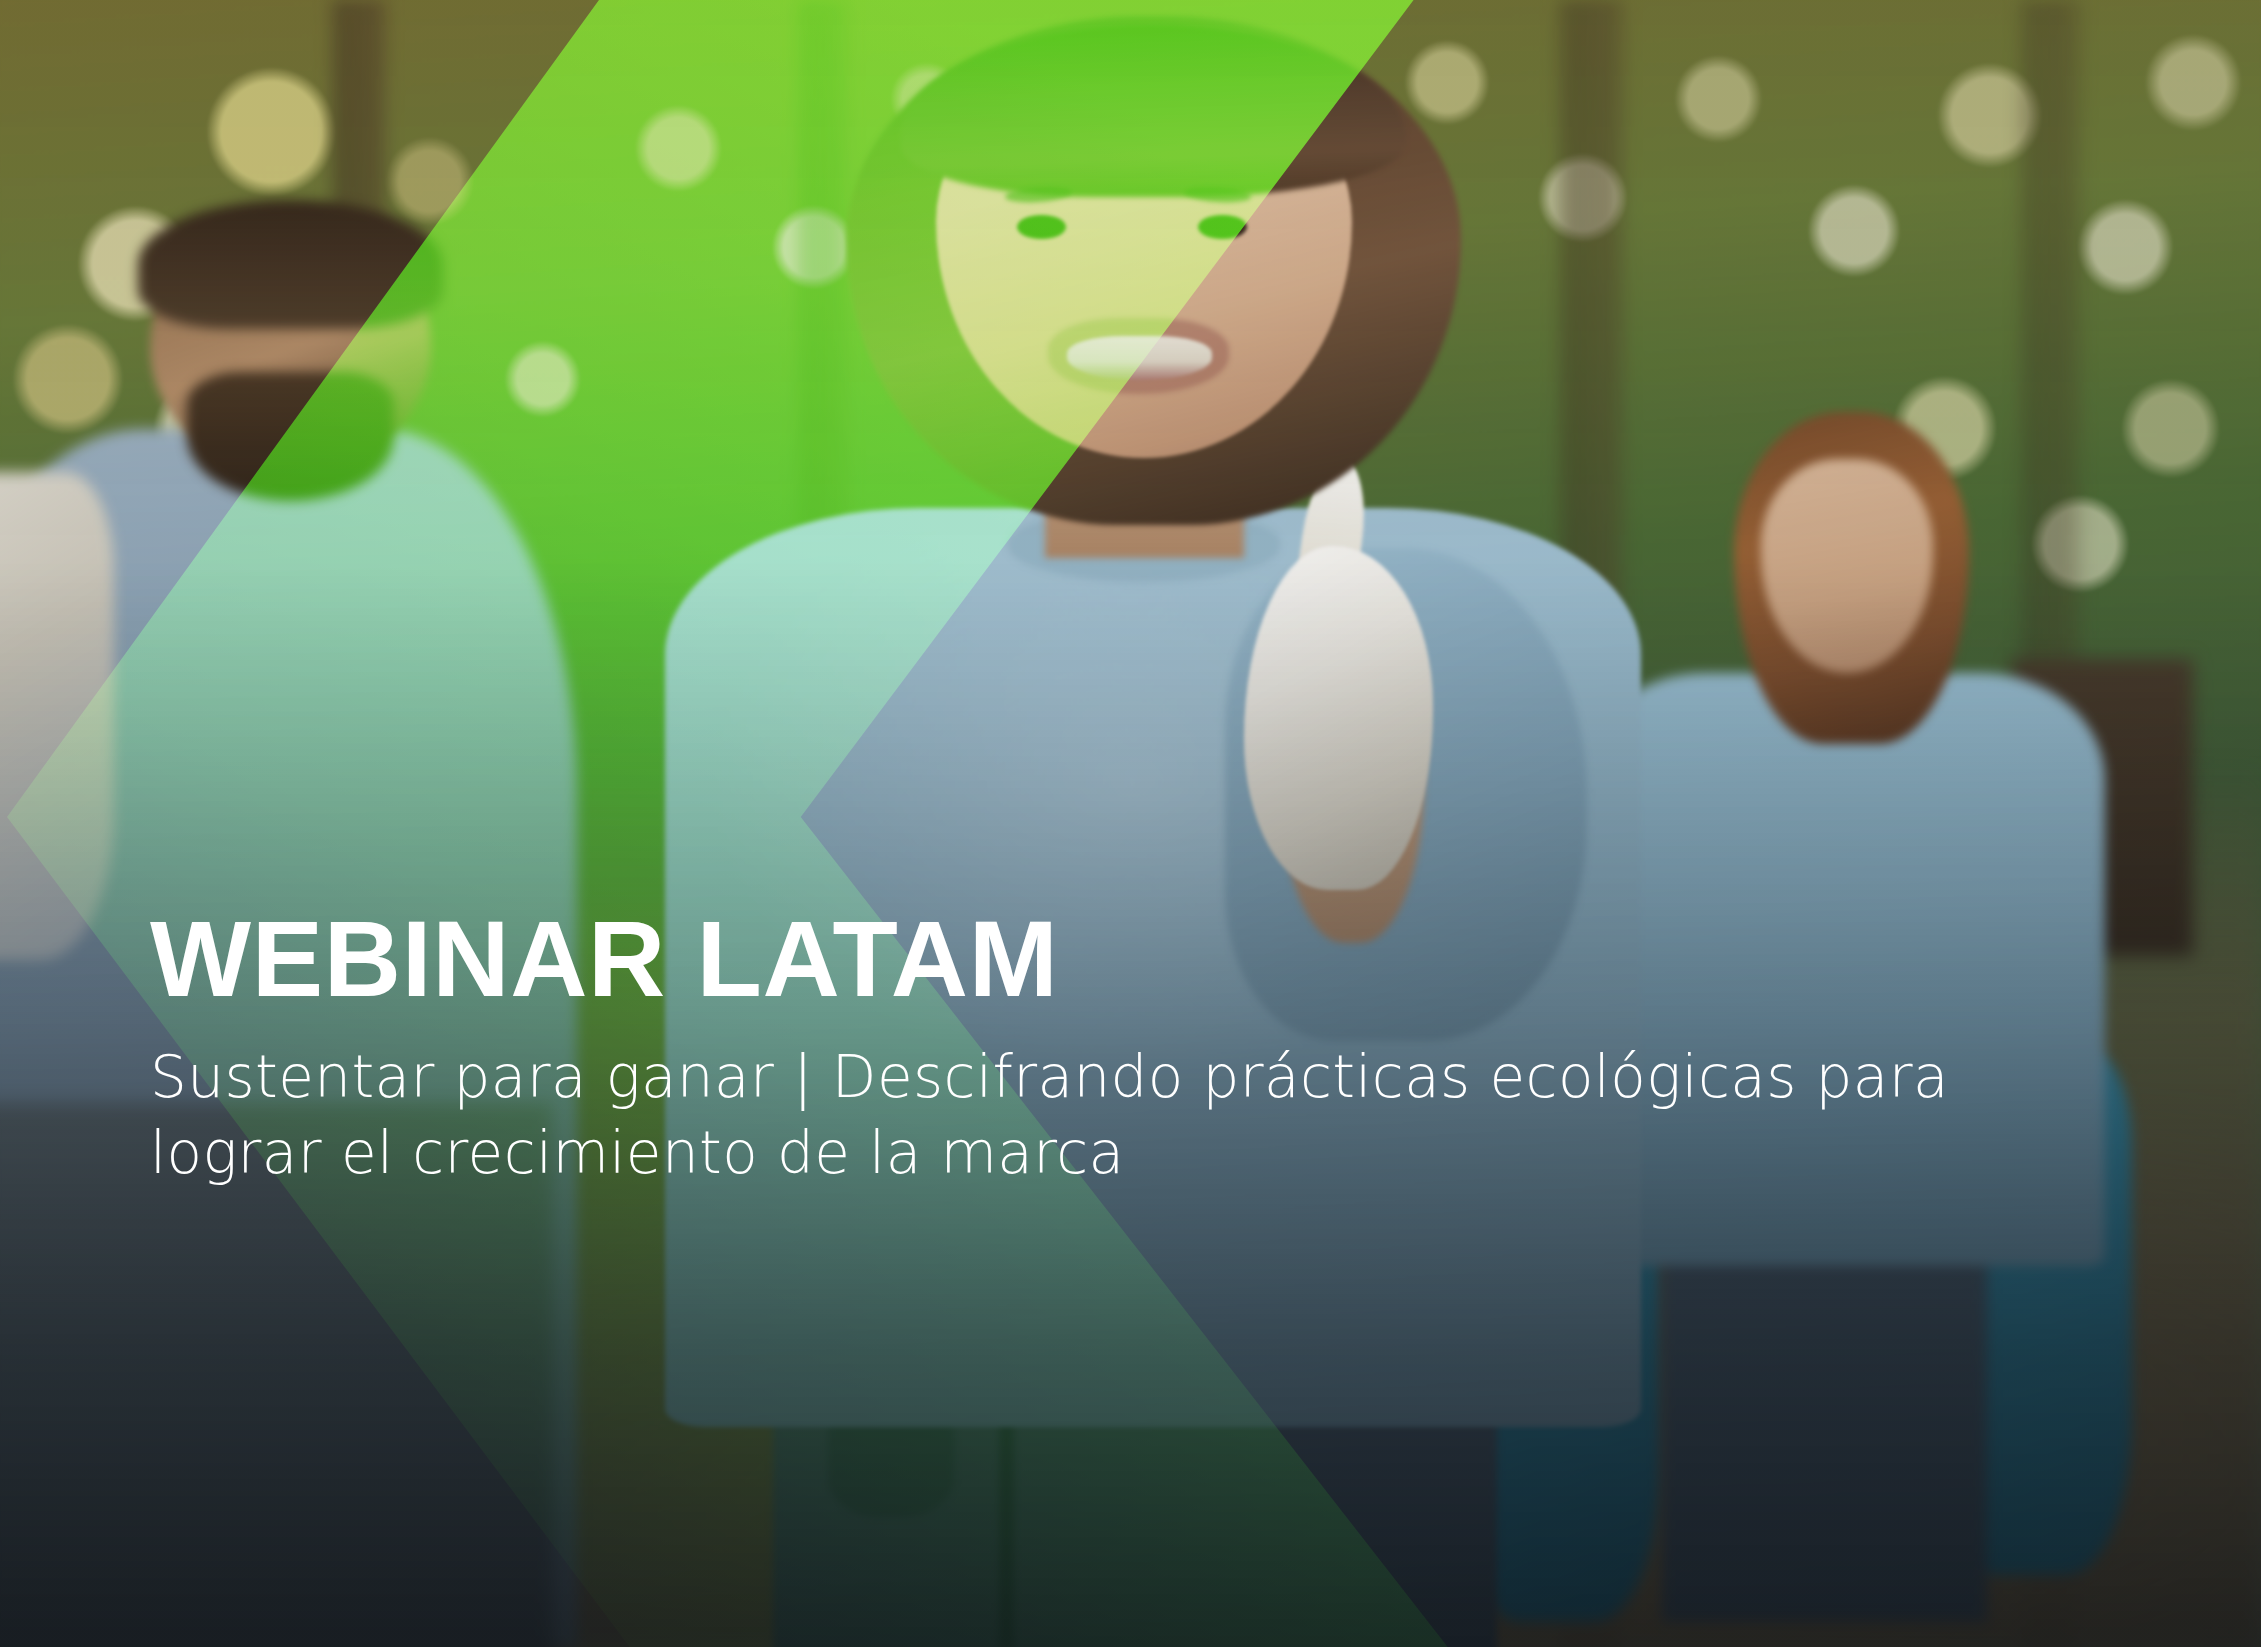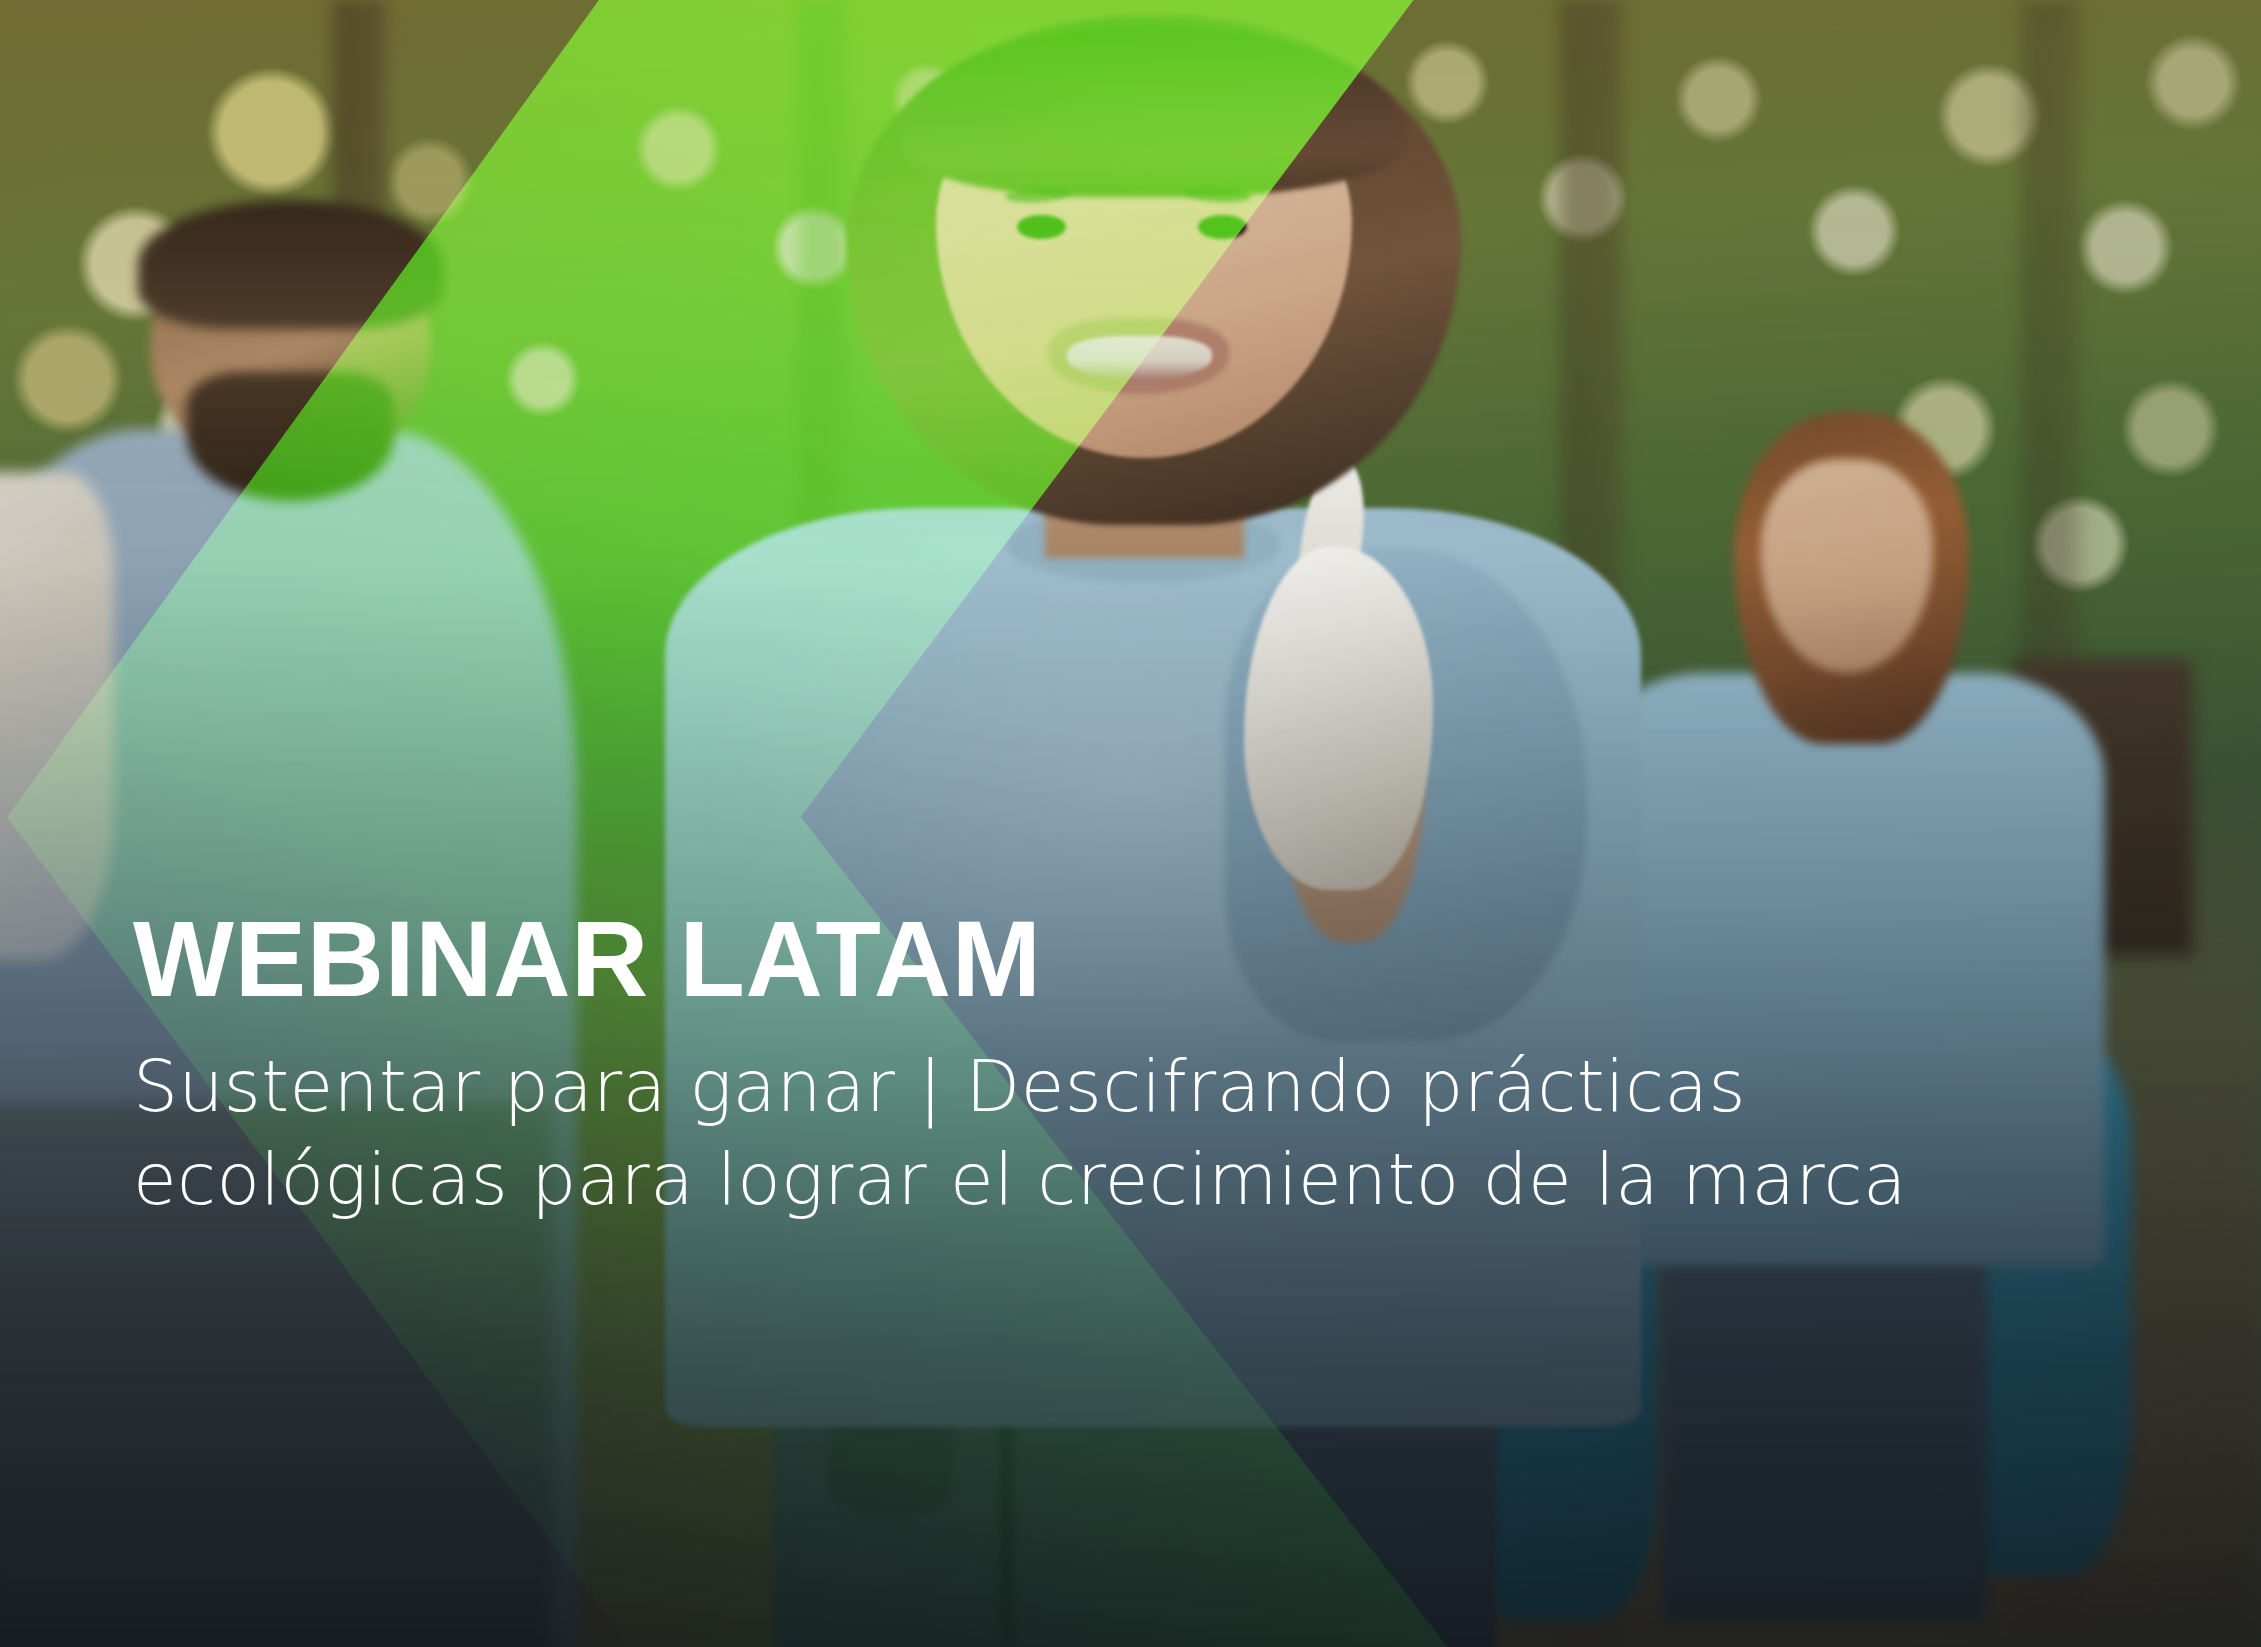--- a/index.html
+++ b/index.html
@@ -310,39 +310,39 @@
     inset: 0;
     mix-blend-mode: screen;
     opacity: 0.92;
     pointer-events: none;
   }
   .chevron svg { width: 100%; height: 100%; display: block; }
 
   
   .textblock {
     position: absolute;
-    left: 133px;
+    left: 150px;
     top: 906px;
     width: 2016px;
   }
   .headline {
     margin: 0;
     color: #ffffff;
     font-family: "Liberation Sans", sans-serif;
     font-weight: 700;
     font-size: 107px;
     line-height: 1.0;
     letter-spacing: 0.7px;
   }
   .subheadline {
     margin: 27px 0 0 0;
     color: #ffffff;
     font-family: "DejaVu Sans", sans-serif;
     font-weight: 300;
-    font-size: 71px;
+    font-size: 58px;
     line-height: 1.31;
     letter-spacing: 0.4px;
     max-width: 1960px;
   }
 </style>
 </head>
 <body>
 
 <div class="banner">
 

